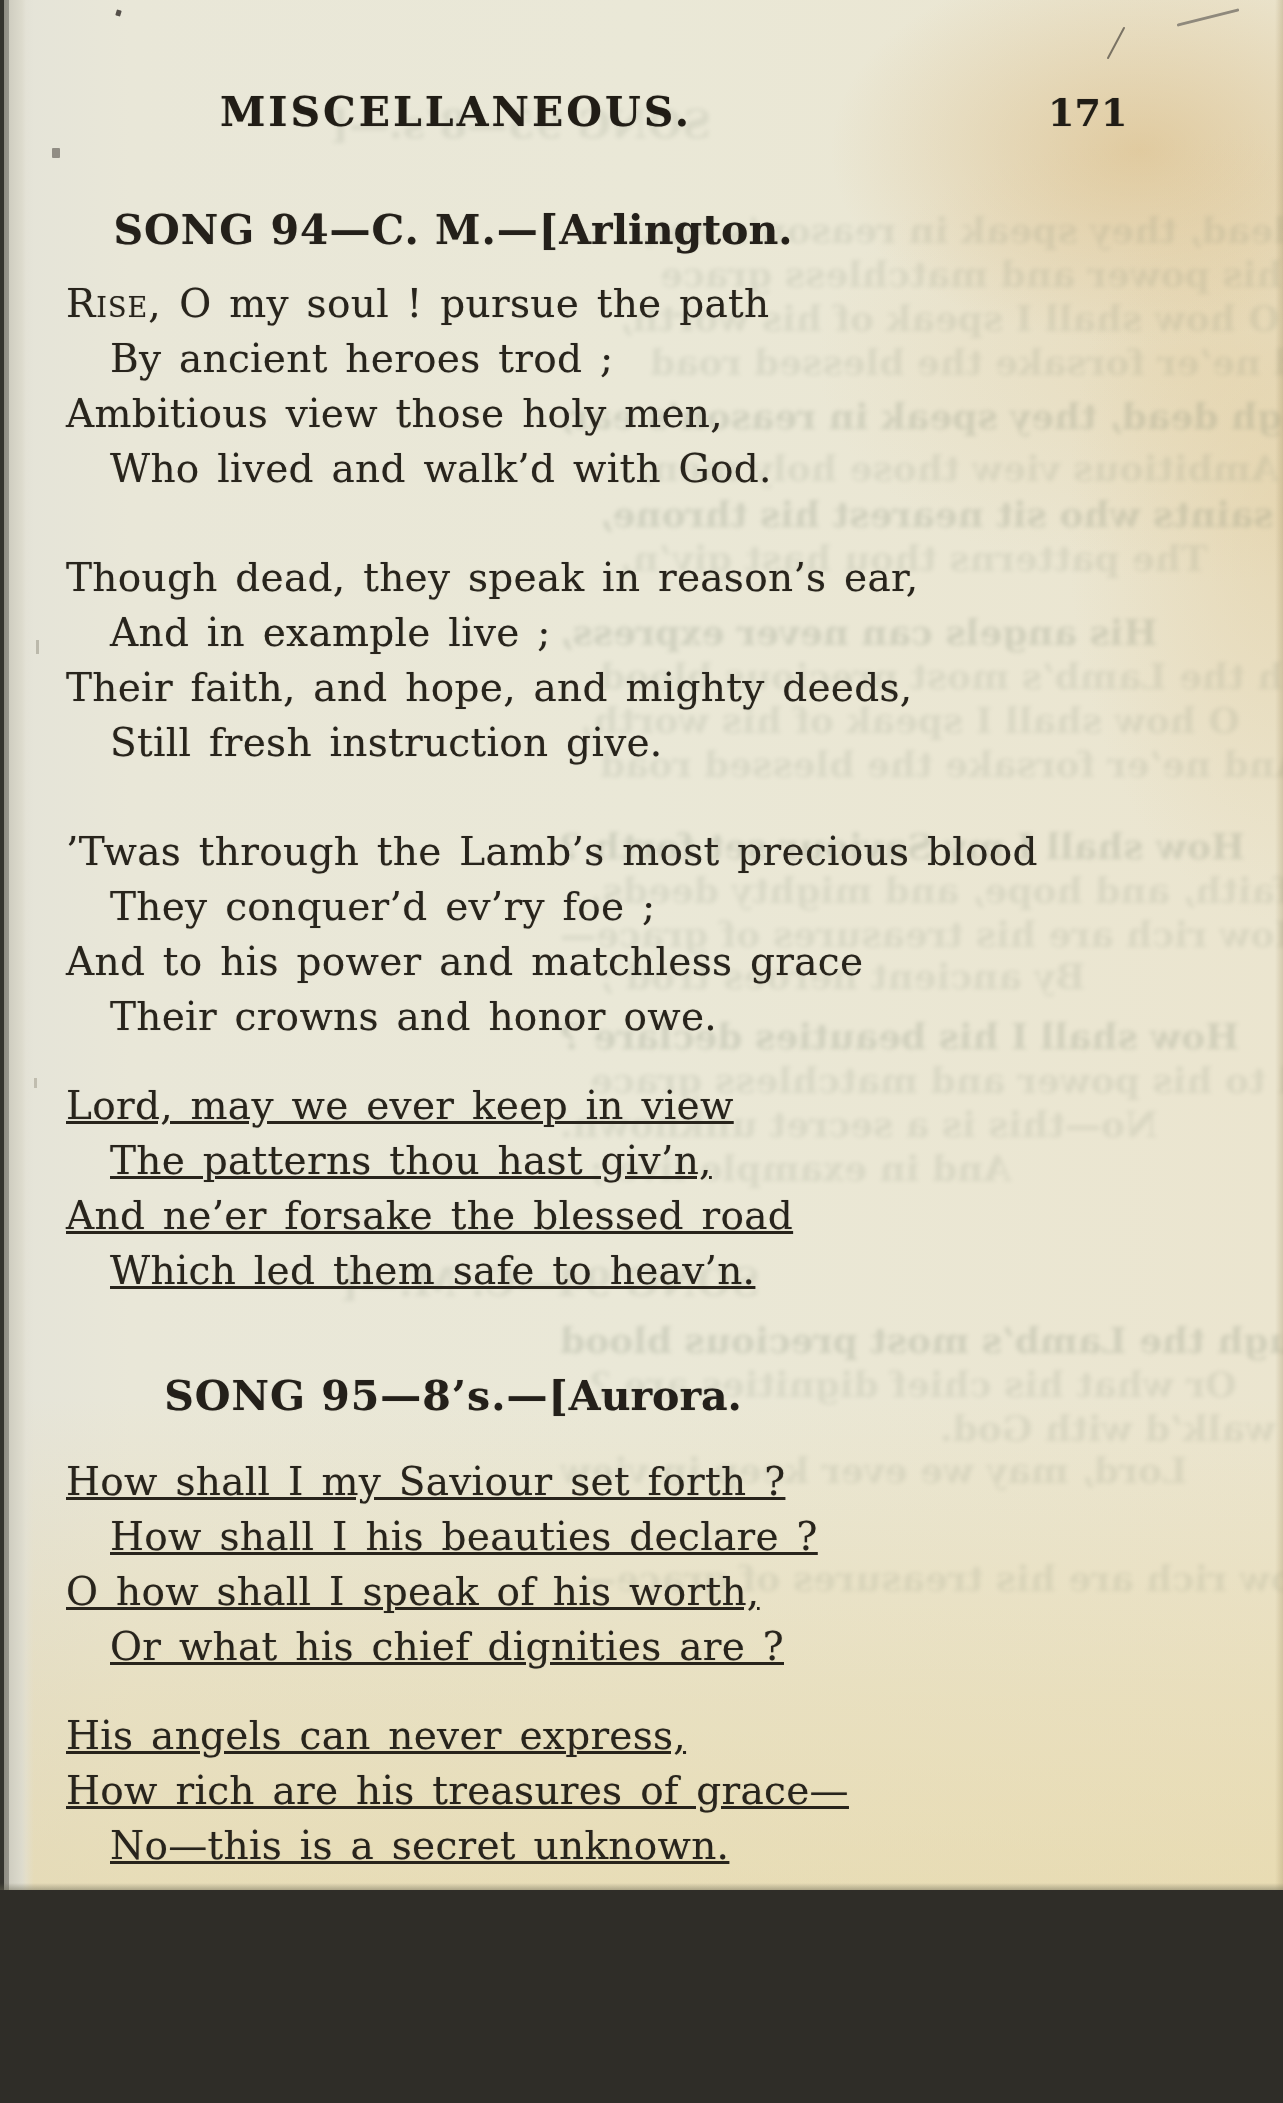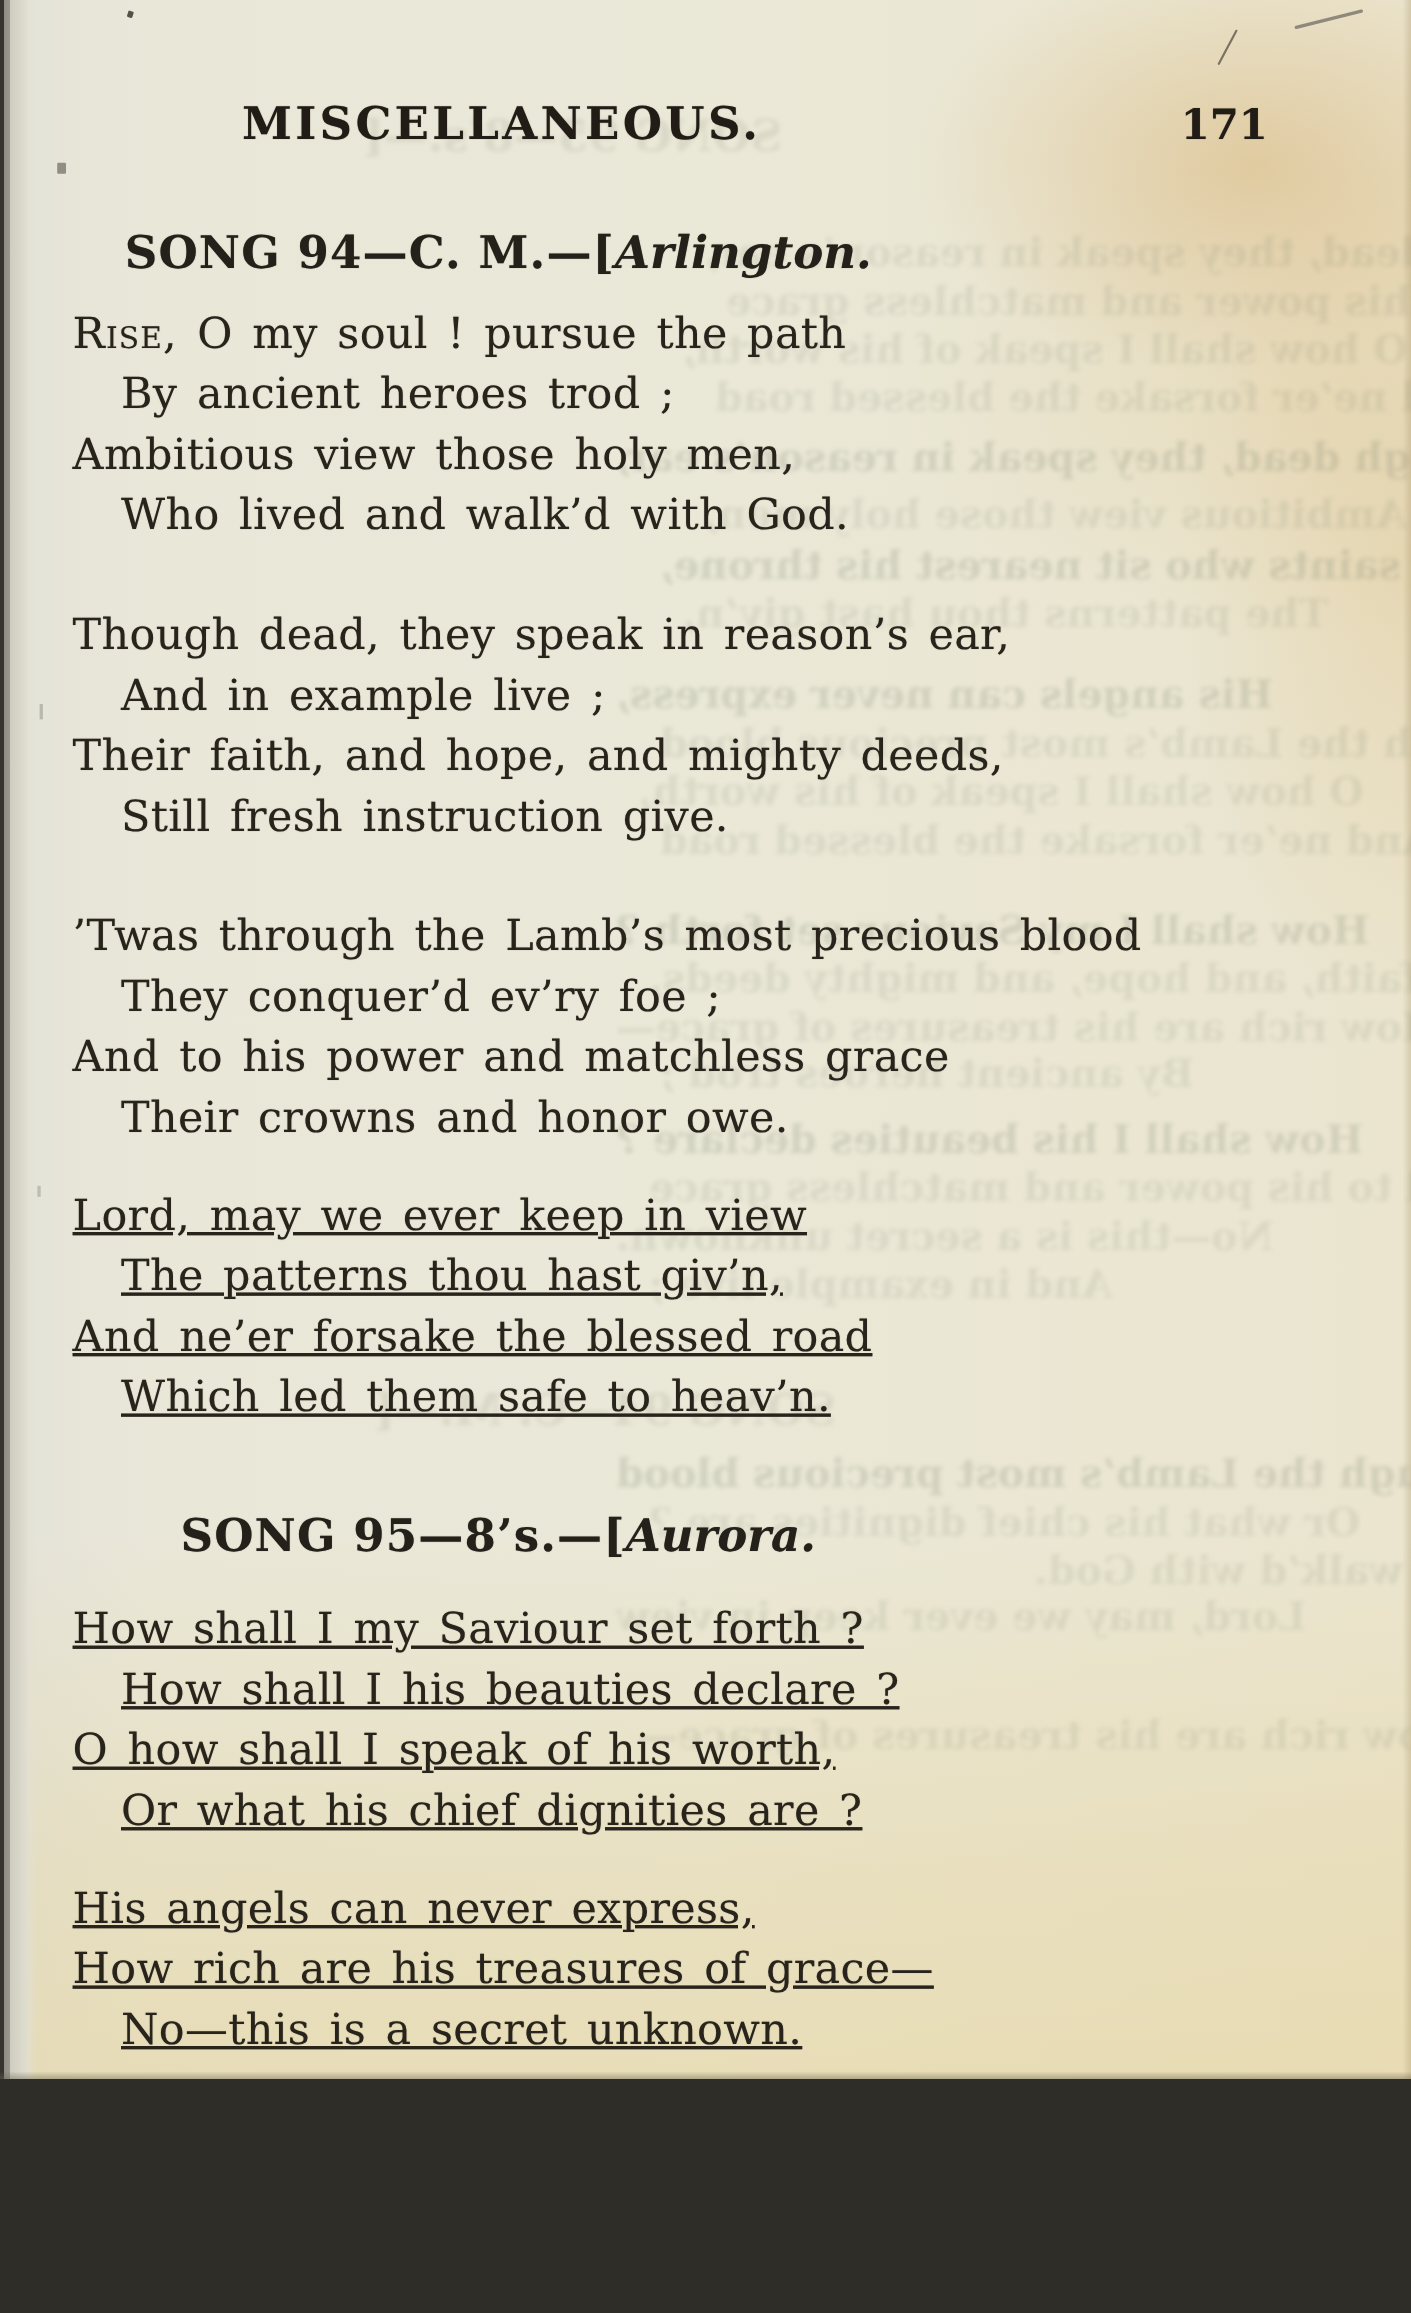--- a/index.html
+++ b/index.html
@@ -56,30 +56,30 @@
   
   .content{position:relative;z-index:3;padding:88px 0 0 48px;width:1060px;}
   .header-row{position:relative;width:1100px;height:52px;}
   .section-title{
     position:absolute;left:0;top:0;width:920px;text-align:center;
     transform:translateX(-52px);
     font-size:41px;font-weight:bold;letter-spacing:3px;color:#211d16;
     text-shadow:0 0 1px rgba(33,29,22,.45);
   }
   .page-number{
-    position:absolute;left:1000px;top:2px;width:130px;text-align:center;
+    position:absolute;left:1000px;top:2px;width:130px;
     font-size:38px;font-weight:bold;color:#211d16;
     text-shadow:0 0 1px rgba(33,29,22,.45);
   }
   .song-heading{
     width:920px;text-align:center;transform:translateX(-55px);
     font-size:41px;font-weight:bold;letter-spacing:1px;color:#24201a;
     text-shadow:0 0 1px rgba(36,32,26,.4);
   }
-  .song-heading .tune{font-style:italic;font-weight:bold;letter-spacing:0;}
+  .song-heading .tune{font-weight:bold;letter-spacing:0;}
   .heading-94{margin-top:66px;}
   .heading-95{margin-top:74px;}
   .stanza{margin-top:54px;margin-left:18px;}
   .stanza.first{margin-top:22px;}
   .stanza.tight{margin-top:34px;text-decoration:underline;}
   .line{
     font-size:39px;line-height:55px;white-space:nowrap;
     word-spacing:5px;letter-spacing:.3px;
     text-shadow:0 0 1px rgba(40,36,29,.38);
   }

